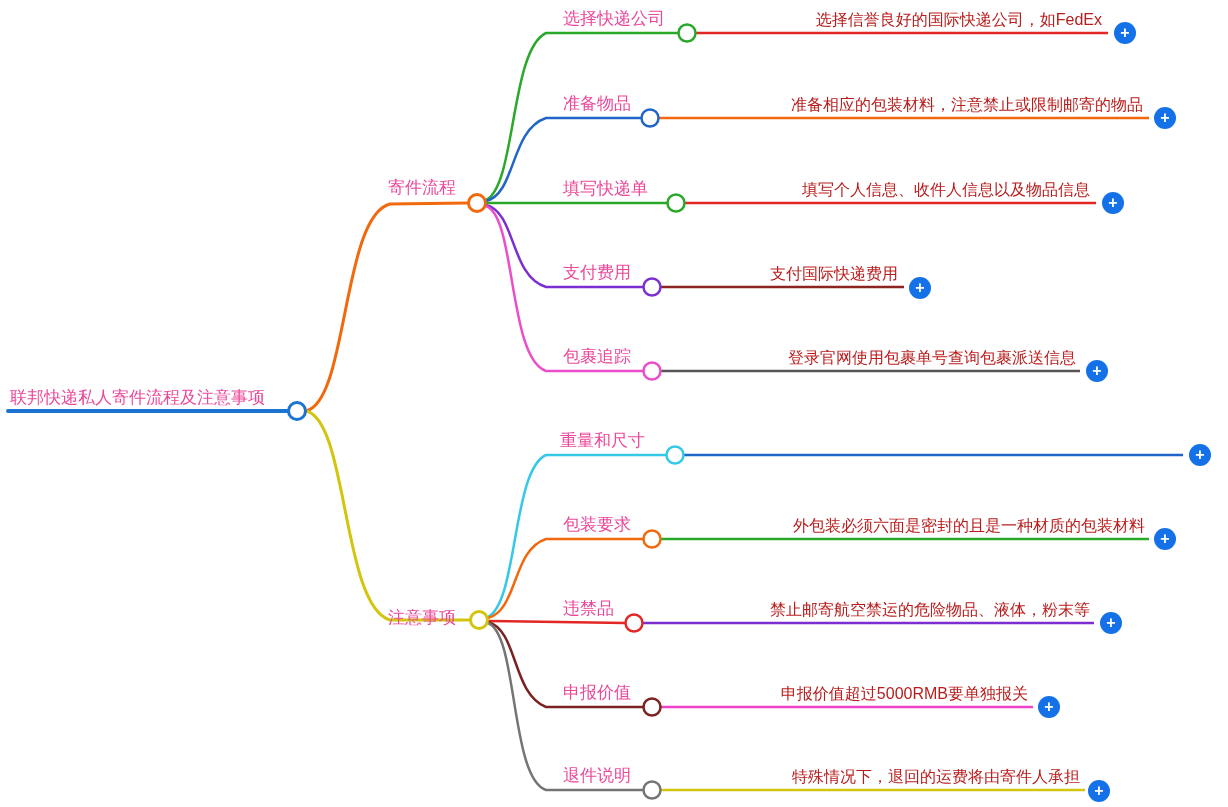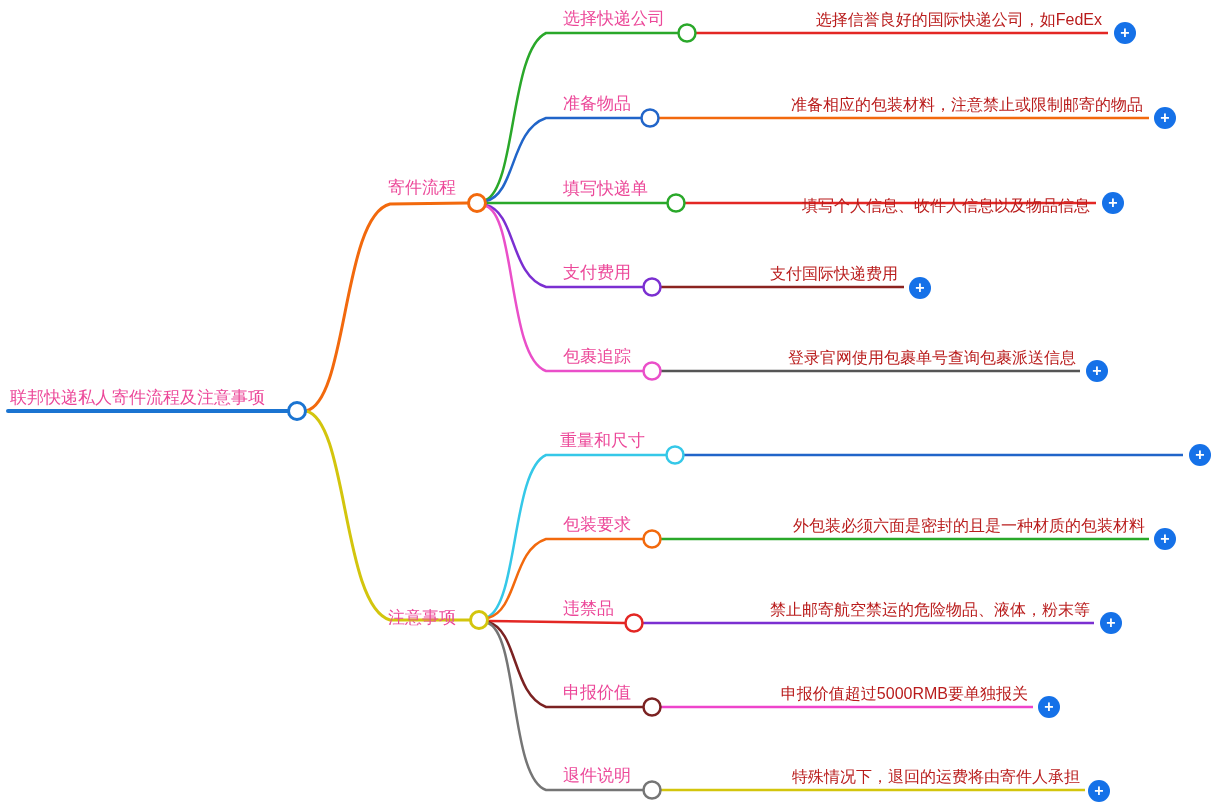--- a/index.html
+++ b/index.html
@@ -83,21 +83,21 @@
   <div class="node-label" style="left:563px;top:346px;">包裹追踪</div>
 
   <div class="node-label" style="left:560px;top:430px;">重量和尺寸</div>
   <div class="node-label" style="left:563px;top:514px;">包装要求</div>
   <div class="node-label" style="left:563px;top:598px;">违禁品</div>
   <div class="node-label" style="left:563px;top:682px;">申报价值</div>
   <div class="node-label" style="left:563px;top:765px;">退件说明</div>
 
   <div class="detail-label" style="right:126px;top:9px;">选择信誉良好的国际快递公司，如FedEx</div>
   <div class="detail-label" style="right:85px;top:94px;">准备相应的包装材料，注意禁止或限制邮寄的物品</div>
-  <div class="detail-label" style="right:138px;top:195px;">填写个人信息、收件人信息以及物品信息</div>
+  <div class="detail-label" style="right:138px;top:179px;">填写个人信息、收件人信息以及物品信息</div>
   <div class="detail-label" style="right:330px;top:263px;">支付国际快递费用</div>
   <div class="detail-label" style="right:152px;top:347px;">登录官网使用包裹单号查询包裹派送信息</div>
   <div class="detail-label" style="right:83px;top:515px;">外包装必须六面是密封的且是一种材质的包装材料</div>
   <div class="detail-label" style="right:138px;top:599px;">禁止邮寄航空禁运的危险物品、液体，粉末等</div>
   <div class="detail-label" style="right:200px;top:683px;">申报价值超过5000RMB要单独报关</div>
   <div class="detail-label" style="right:148px;top:766px;">特殊情况下，退回的运费将由寄件人承担</div>
 
   <div class="plus-btn" style="left: 1114px; top: 22px; background-color: rgb(21, 113, 232);">+</div>
   <div class="plus-btn" style="left: 1154px; top: 107px; background-color: rgb(21, 113, 232);">+</div>
   <div class="plus-btn" style="left: 1102px; top: 192px; background-color: rgb(21, 113, 232);">+</div>

